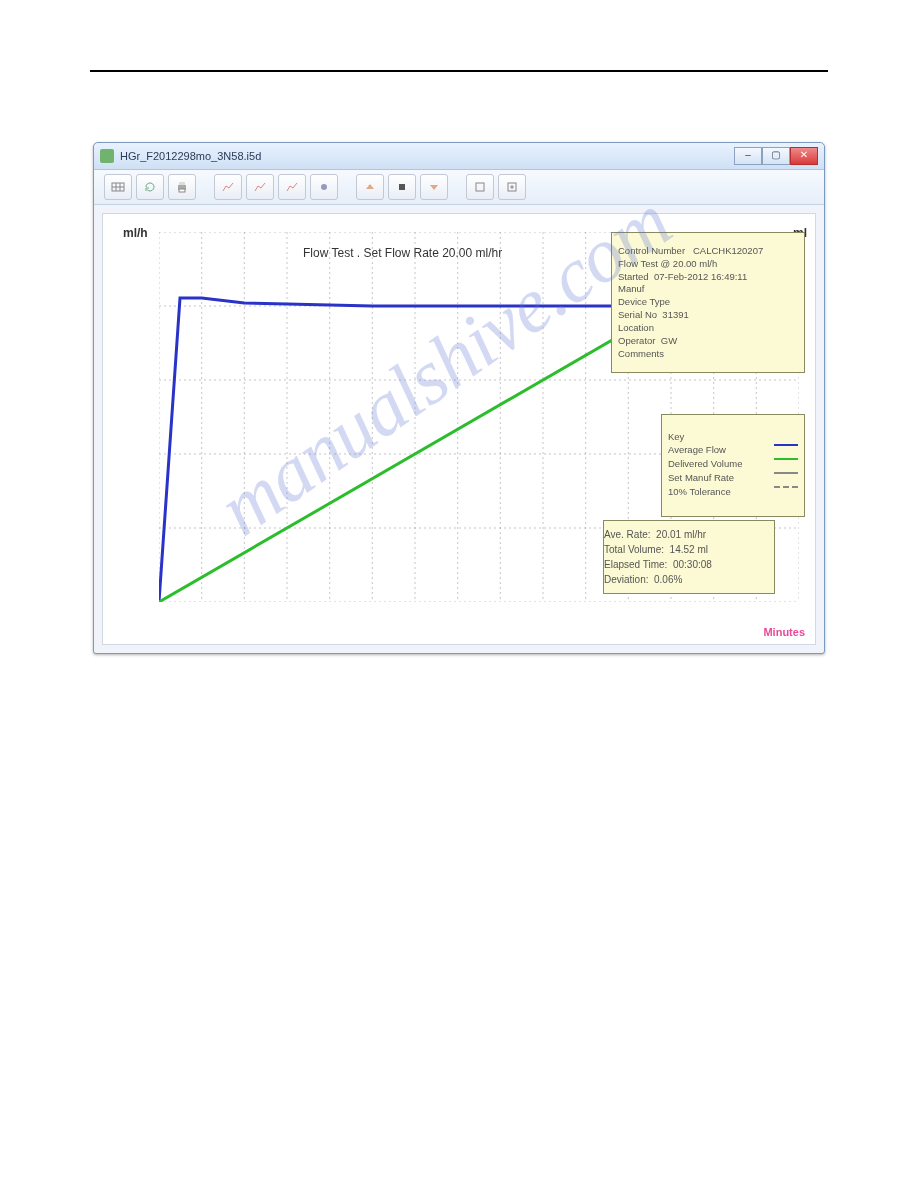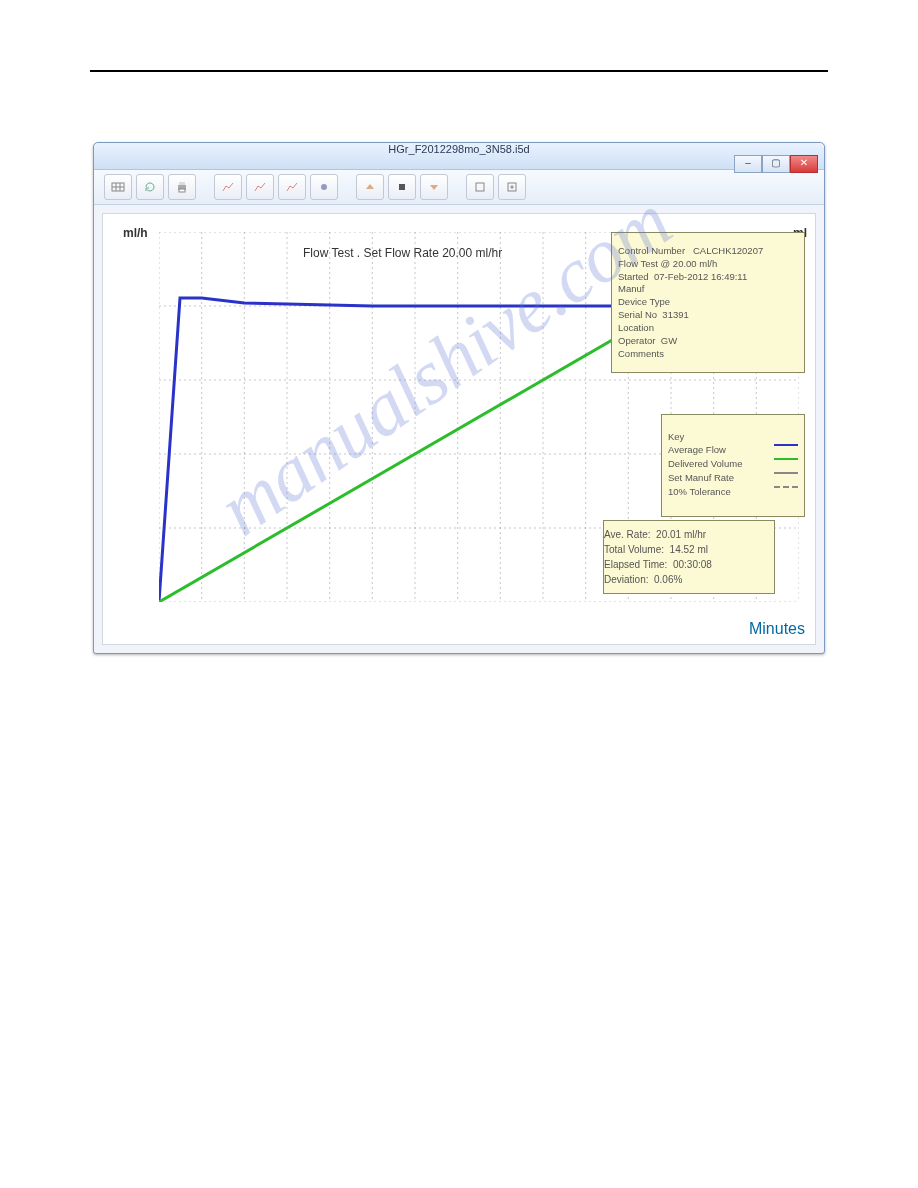--- a/index.html
+++ b/index.html
@@ -30,21 +30,20 @@
   .titlebar {
     height: 26px;
     background: linear-gradient(#e9f2ff, #cfe0f5);
     border-bottom: 1px solid #b0c4de;
     border-radius: 5px 5px 0 0;
     display: flex;
     align-items: center;
     padding: 0 6px;
     font-size: 11px;
     color: #2b3a55;
-    flex-direction: column;
   }
   .titlebar .icon {
     width: 14px;
     height: 14px;
     background: #6fb36f;
     border-radius: 2px;
     margin-right: 6px;
   }
   .win-buttons {
     margin-left: auto;
@@ -119,22 +118,23 @@
     right: 8px;
     top: 12px;
     font-size: 12px;
     color: #333;
     font-weight: bold;
   }
   .x-label {
     position: absolute;
     right: 10px;
     bottom: 6px;
-    font-size: 16px;
-    color: #0369a1;
+    font-size: 11px;
+    color: #ec4899;
+    font-weight: bold;
   }
   .chart-title {
     position: absolute;
     left: 200px;
     top: 32px;
     font-size: 12px;
     color: #333;
   }
   .info-panel {
     position: absolute;

